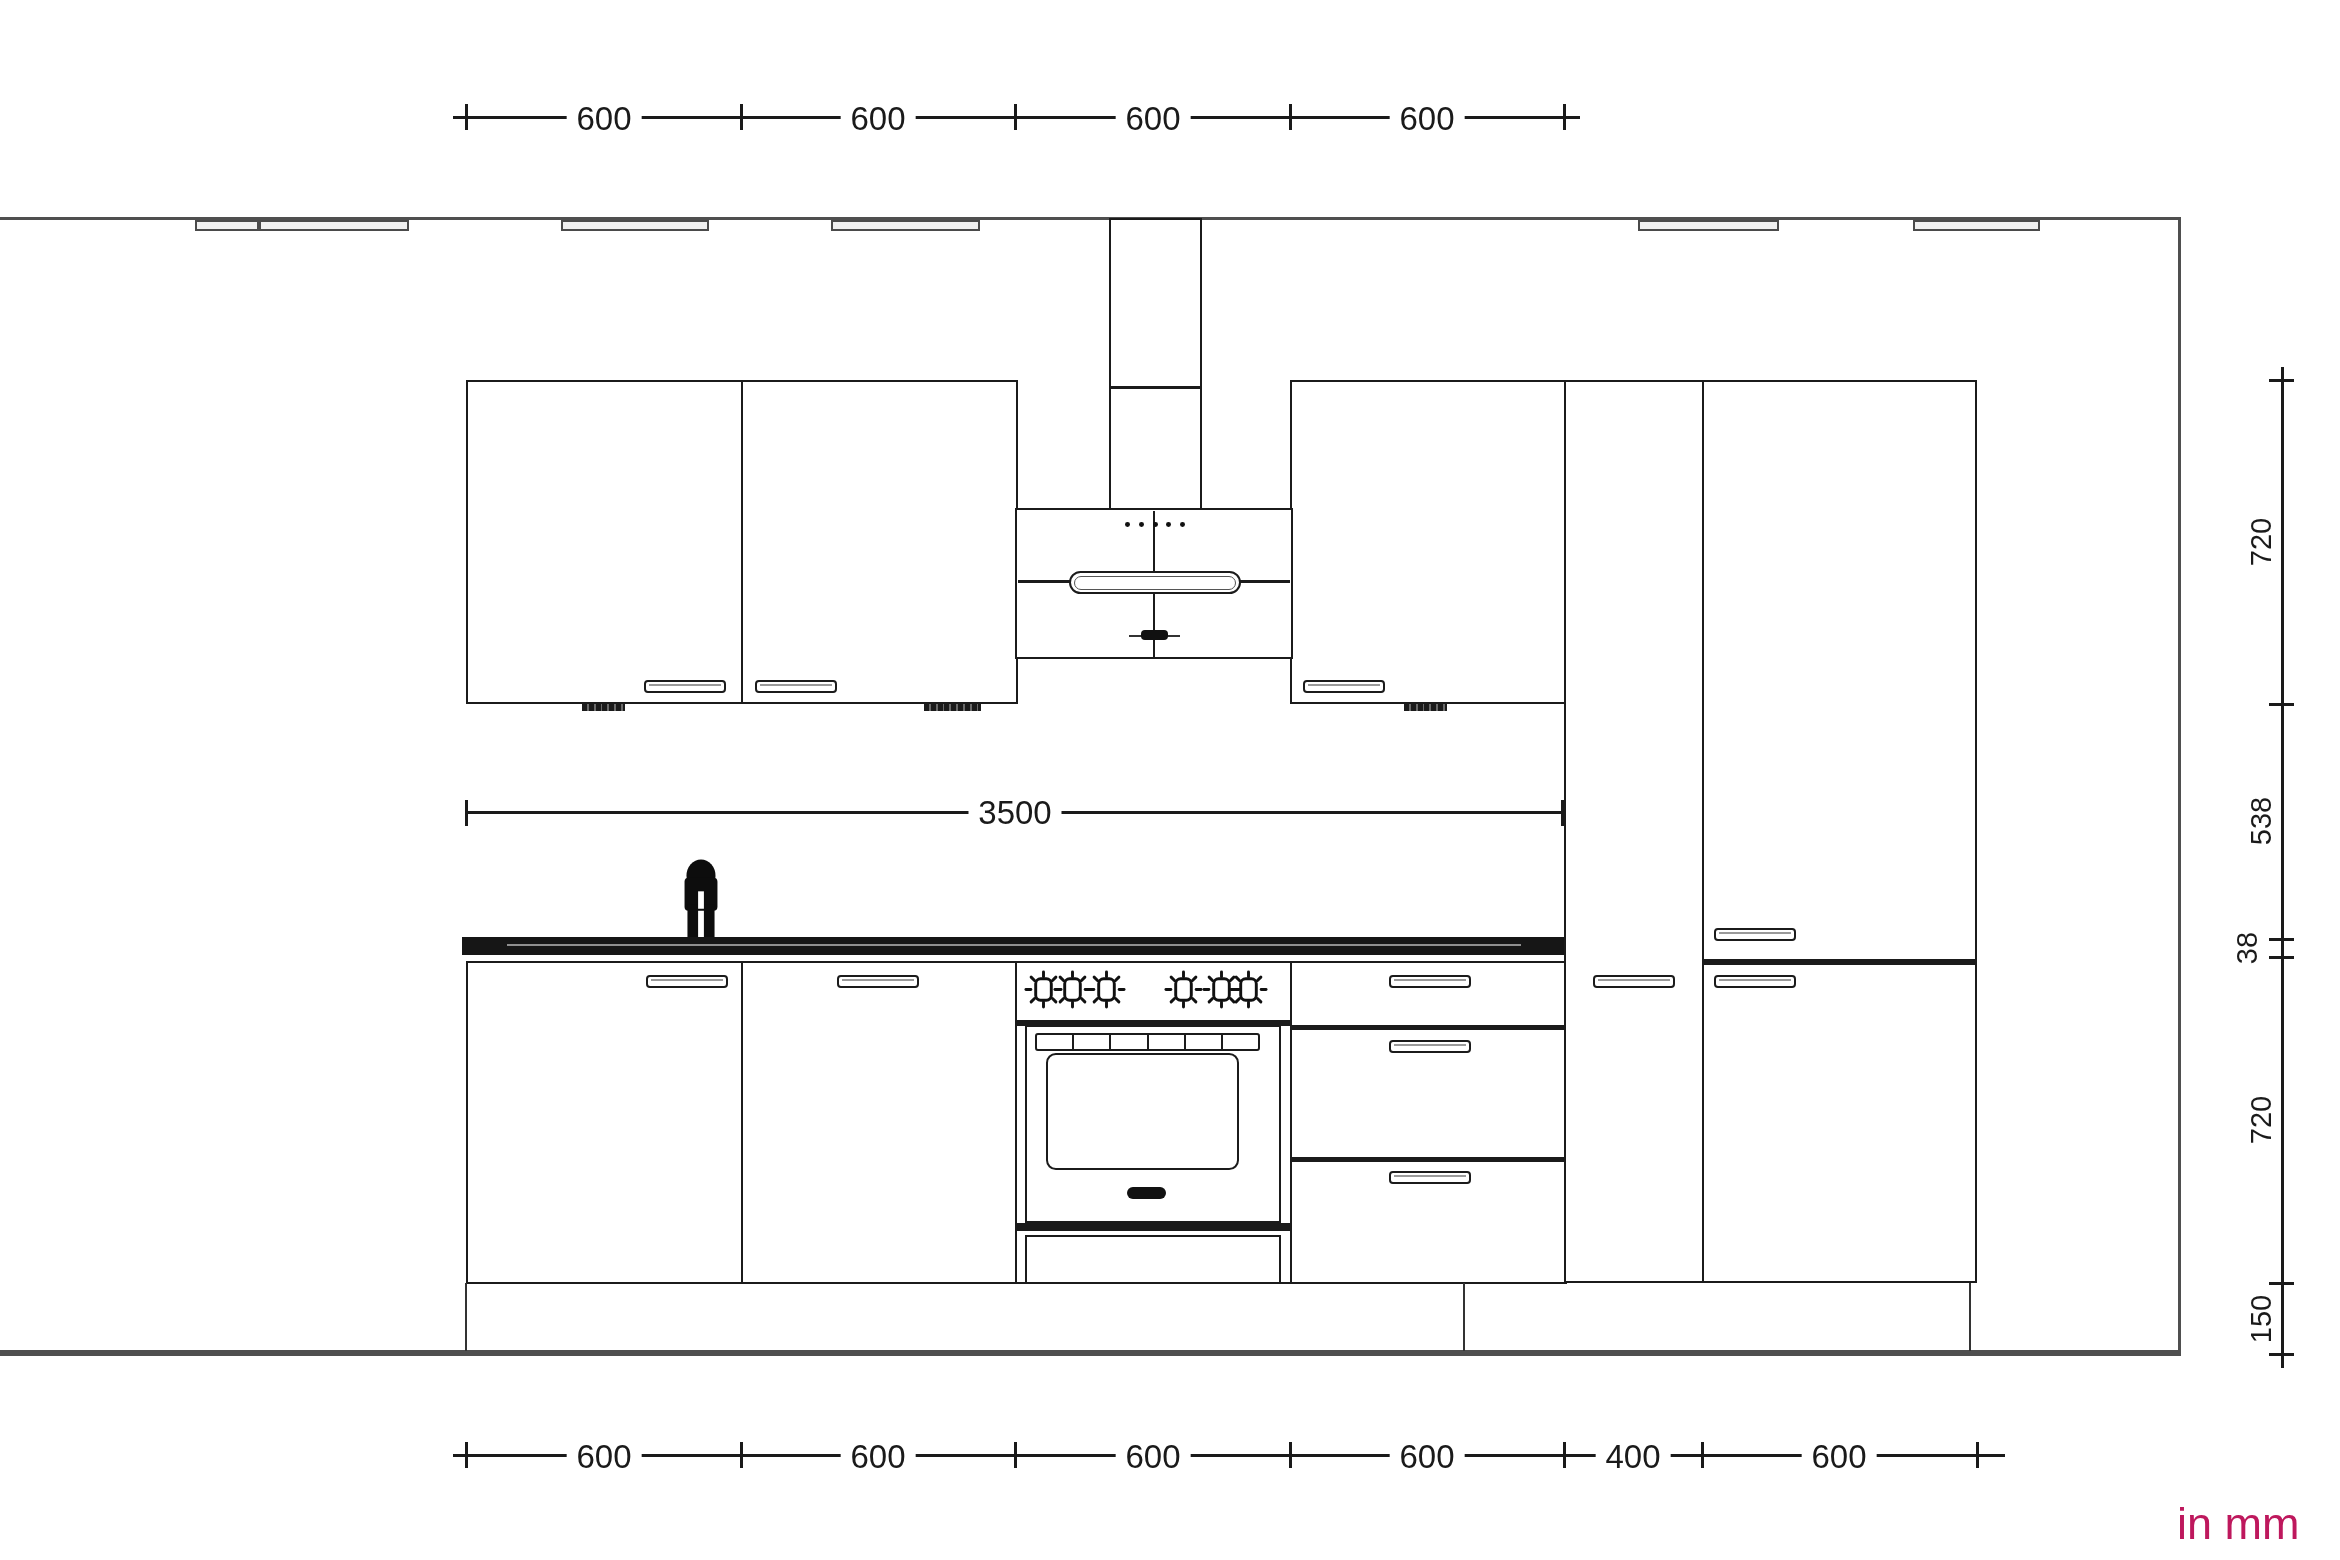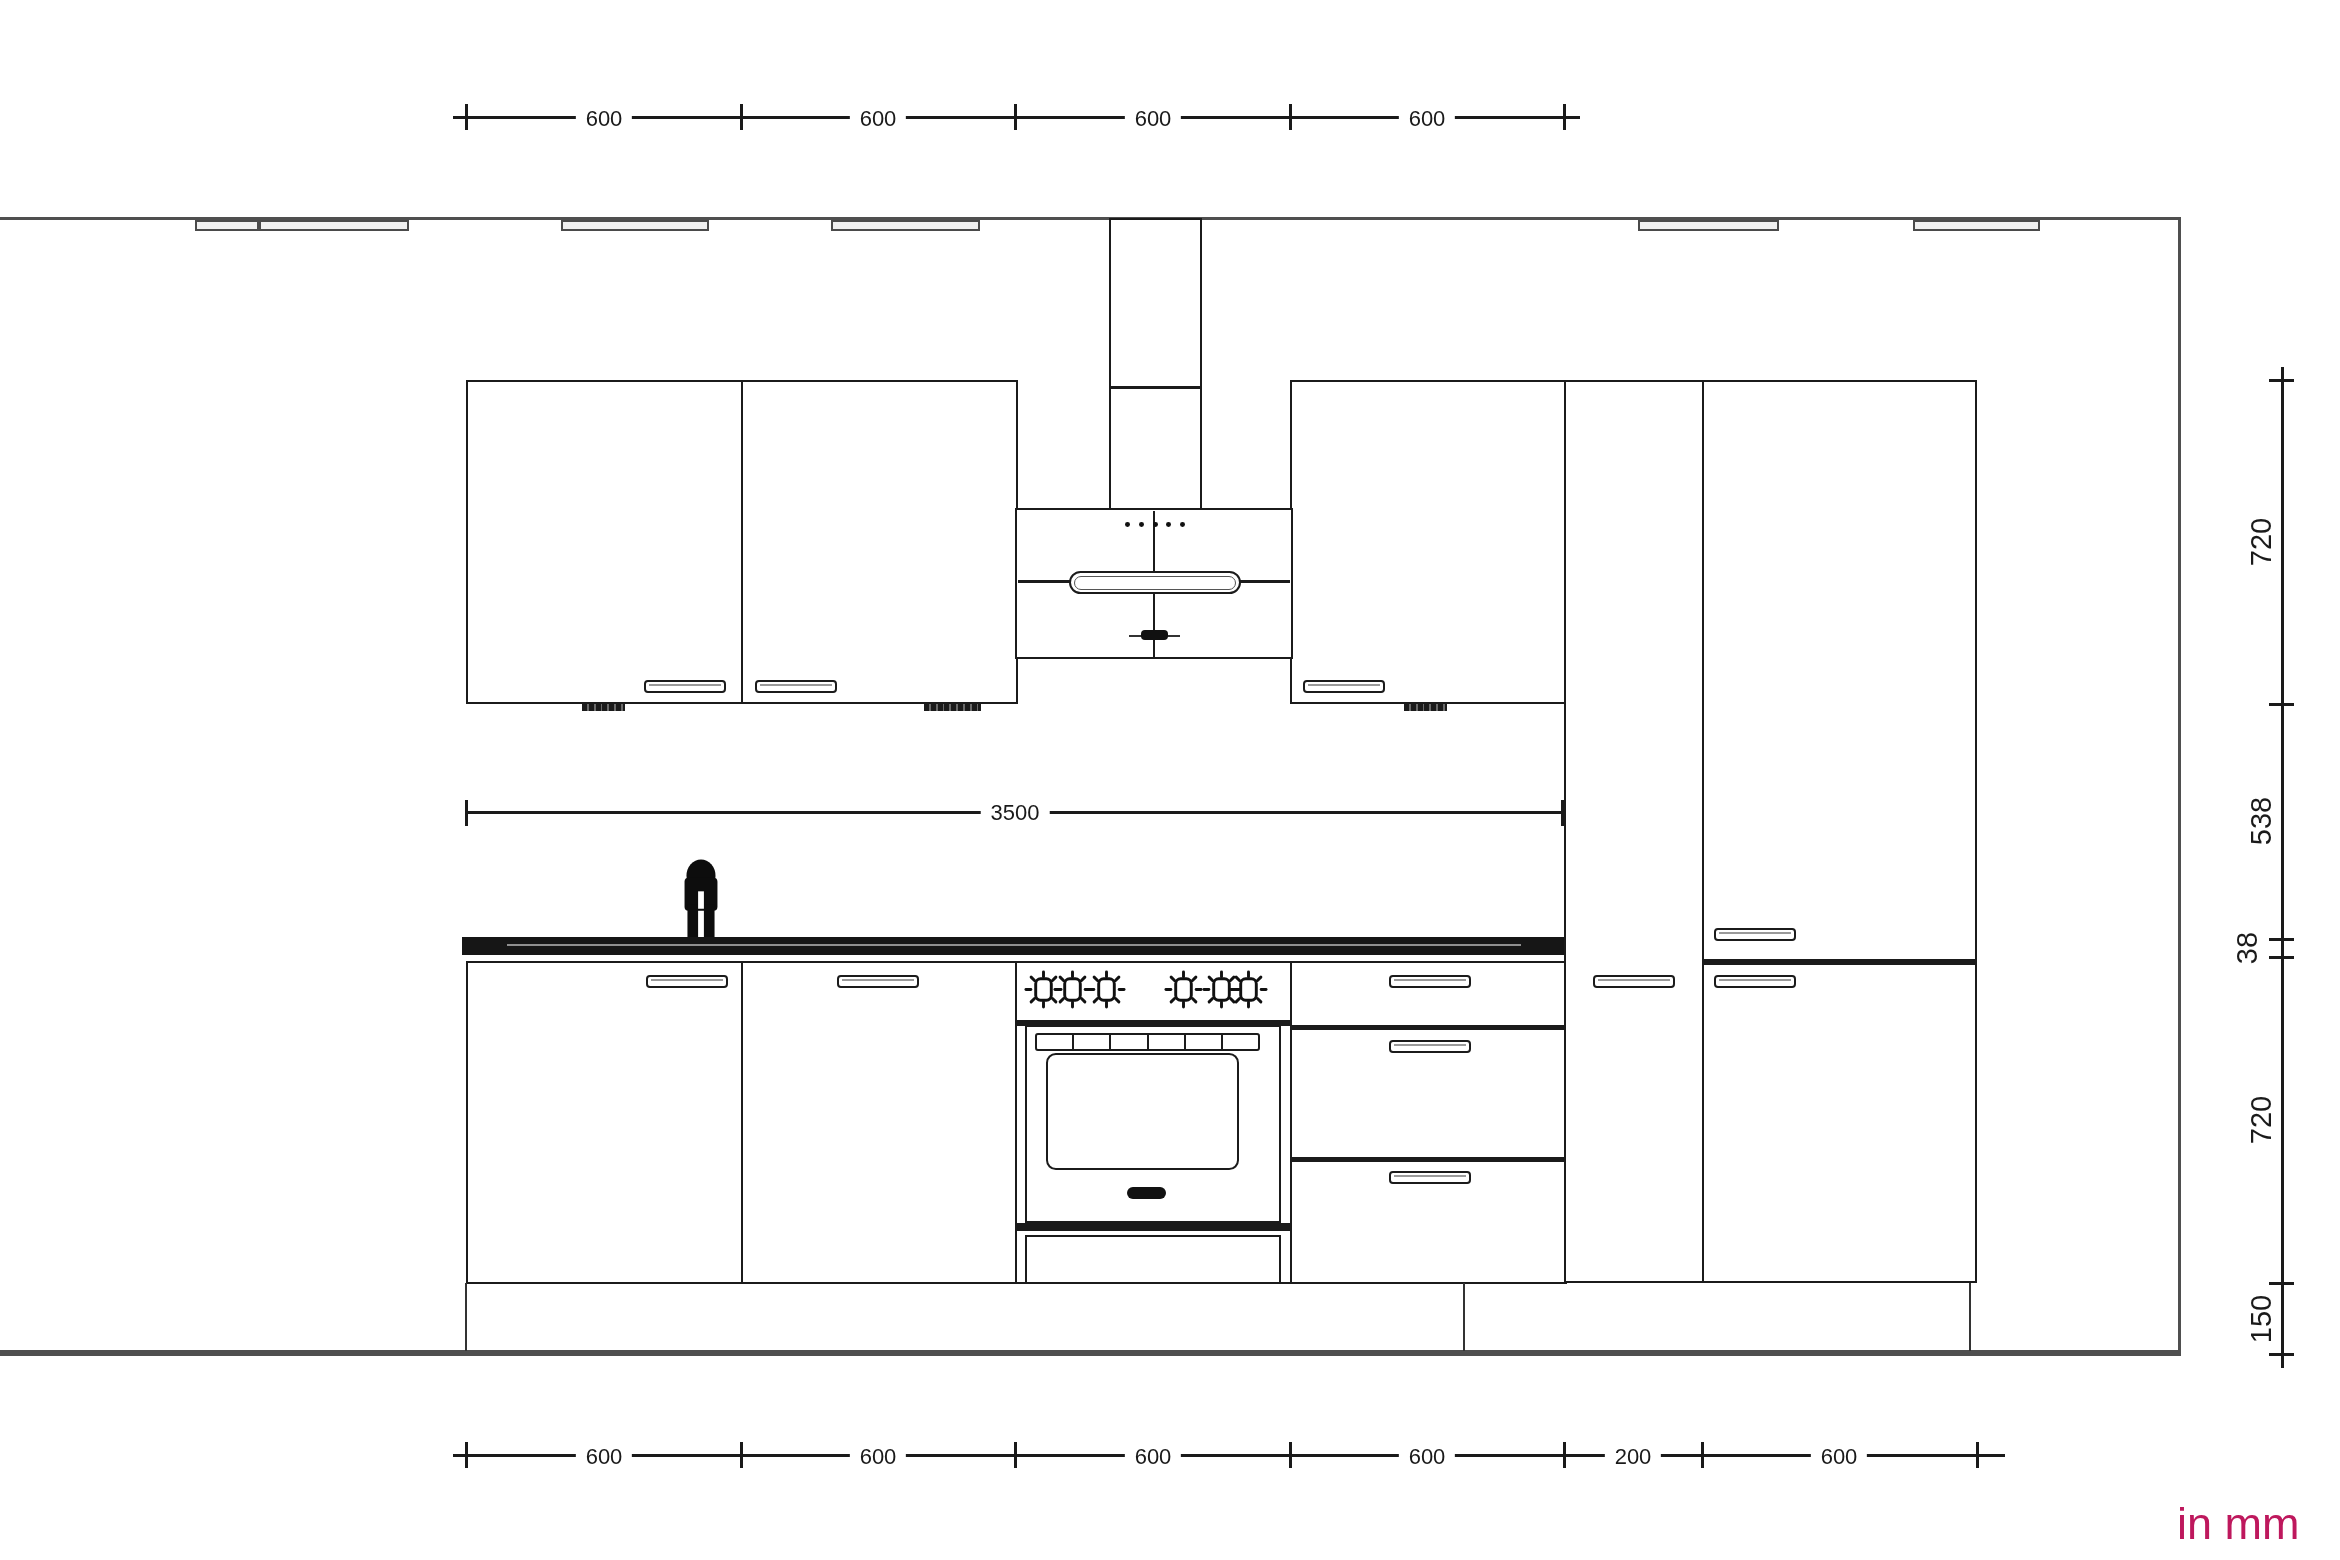--- a/index.html
+++ b/index.html
@@ -12,21 +12,21 @@
   .roomline{position:absolute;background:var(--room);}
   .trim{position:absolute;box-sizing:border-box;height:10.7px;border:2px solid #4a4a4a;background:var(--trim_fill);}
   .handle{position:absolute;box-sizing:border-box;width:82px;height:12.7px;border:2.4px solid var(--line);border-radius:3.9px;background:#fff;}
   .handle::after{content:"";display:block;margin:2px 2.9px 0 2.9px;height:2px;background:#9a9a9a;}
   .hinge{position:absolute;height:6.8px;background:repeating-linear-gradient(90deg,#1b1b1b 0 4.9px,#6b6b6b 4.9px 6.8px);}
   .dimline-h{position:absolute;height:2.9px;background:var(--dim);}
   .dimline-v{position:absolute;width:2.9px;background:var(--dim);}
   .tick-v{position:absolute;width:2.9px;height:26px;background:var(--dim);}
   .tick-h{position:absolute;width:25px;height:2.9px;background:var(--dim);}
   .dimlabel{position:absolute;transform:translate(-50%,-50%);background:#fff;padding:0 9.8px;
-            font-size:22px;line-height:33px;color:var(--dim);white-space:nowrap;}
+            font-size:33px;line-height:33px;color:var(--dim);white-space:nowrap;}
   .dimlabel-rot{position:absolute;transform:translate(-50%,-50%) rotate(-90deg);background:#fff;padding:0 7.8px;
             font-size:29px;line-height:31px;color:var(--dim);white-space:nowrap;}
   .units{position:absolute;font-size:45px;color:#be185d;white-space:nowrap;}
   .ct-inner{position:absolute;height:2px;background:#8f8f8f;}
   .dot{position:absolute;width:4.9px;height:4.9px;border-radius:50%;background:#111;}
   svg{display:block;overflow:visible;}
 </style>
 </head>
 <body>
 
@@ -232,21 +232,21 @@
   <div class="tick-v" style="left:740px;top:1442px;"></div>
   <div class="tick-v" style="left:1014px;top:1442px;"></div>
   <div class="tick-v" style="left:1289px;top:1442px;"></div>
   <div class="tick-v" style="left:1563px;top:1442px;"></div>
   <div class="tick-v" style="left:1701px;top:1442px;"></div>
   <div class="tick-v" style="left:1976px;top:1442px;"></div>
   <div class="dimlabel" style="left:604px;top:1456px;">600</div>
   <div class="dimlabel" style="left:878px;top:1456px;">600</div>
   <div class="dimlabel" style="left:1153px;top:1456px;">600</div>
   <div class="dimlabel" style="left:1427px;top:1456px;">600</div>
-  <div class="dimlabel" style="left:1633px;top:1456px;">200</div>
+  <div class="dimlabel" style="left:1633px;top:1456px;">400</div>
   <div class="dimlabel" style="left:1839px;top:1456px;">600</div>
 
   <div class="dimline-v" style="left:2281px;top:367px;height:1001px;"></div>
   <div class="tick-h" style="left:2269px;top:379px;"></div>
   <div class="tick-h" style="left:2269px;top:703px;"></div>
   <div class="tick-h" style="left:2269px;top:938px;"></div>
   <div class="tick-h" style="left:2269px;top:956px;"></div>
   <div class="tick-h" style="left:2269px;top:1282px;"></div>
   <div class="tick-h" style="left:2269px;top:1353px;"></div>
   <div class="dimlabel-rot" style="left:2261px;top:542px;">720</div>

